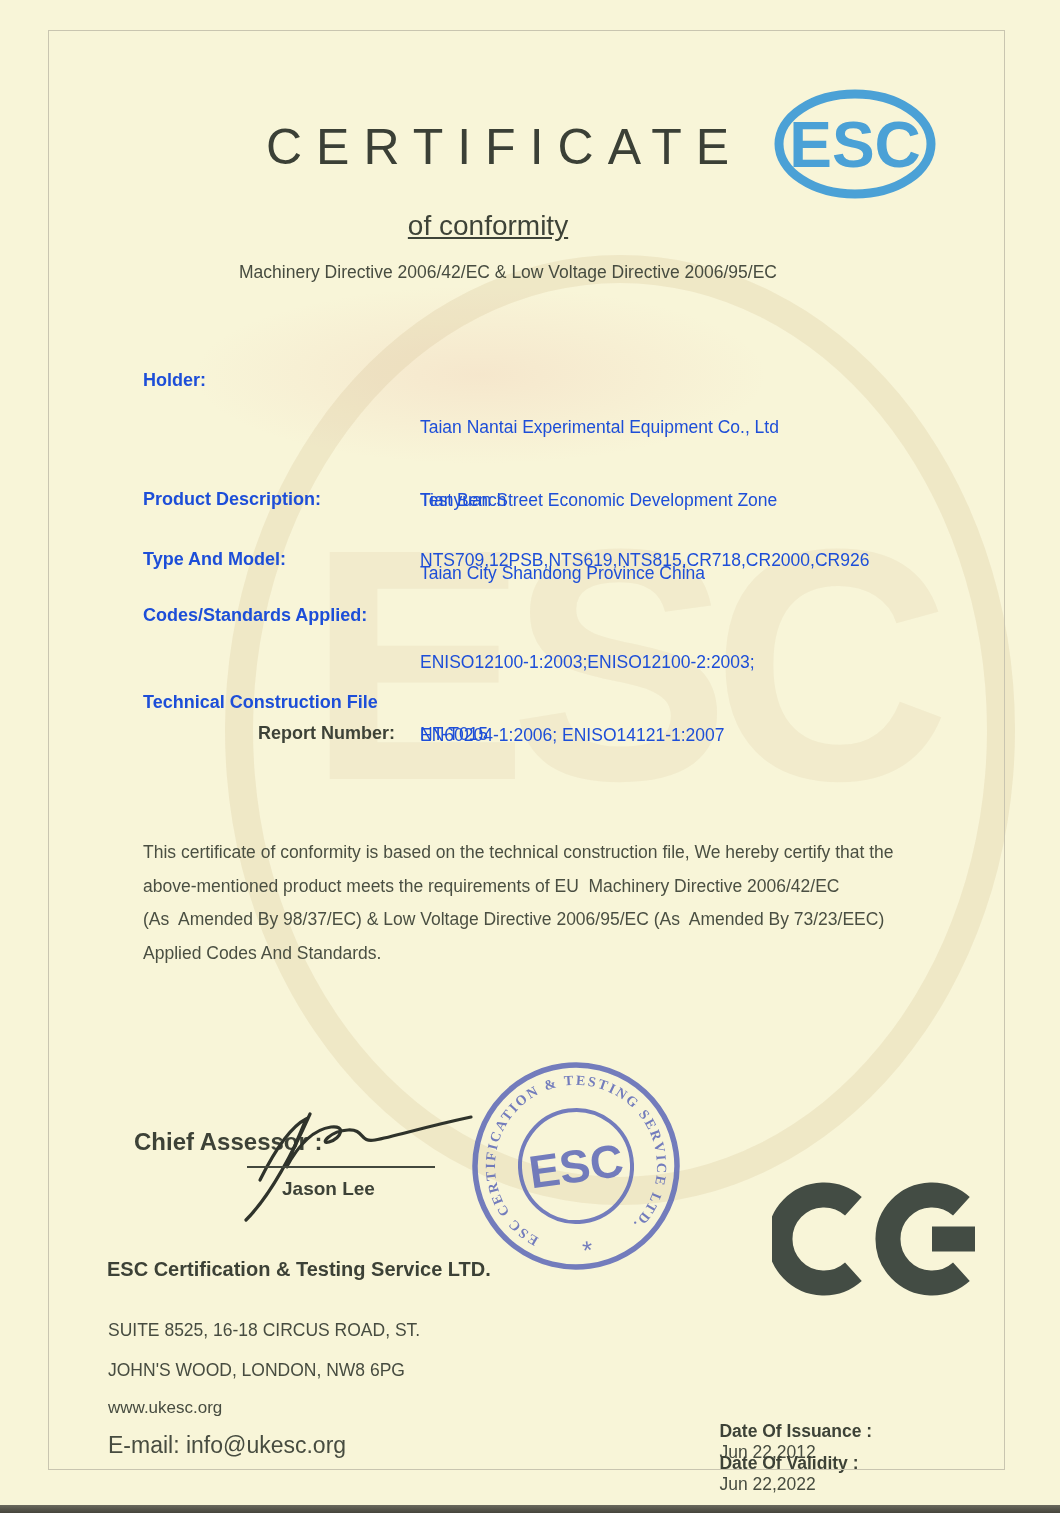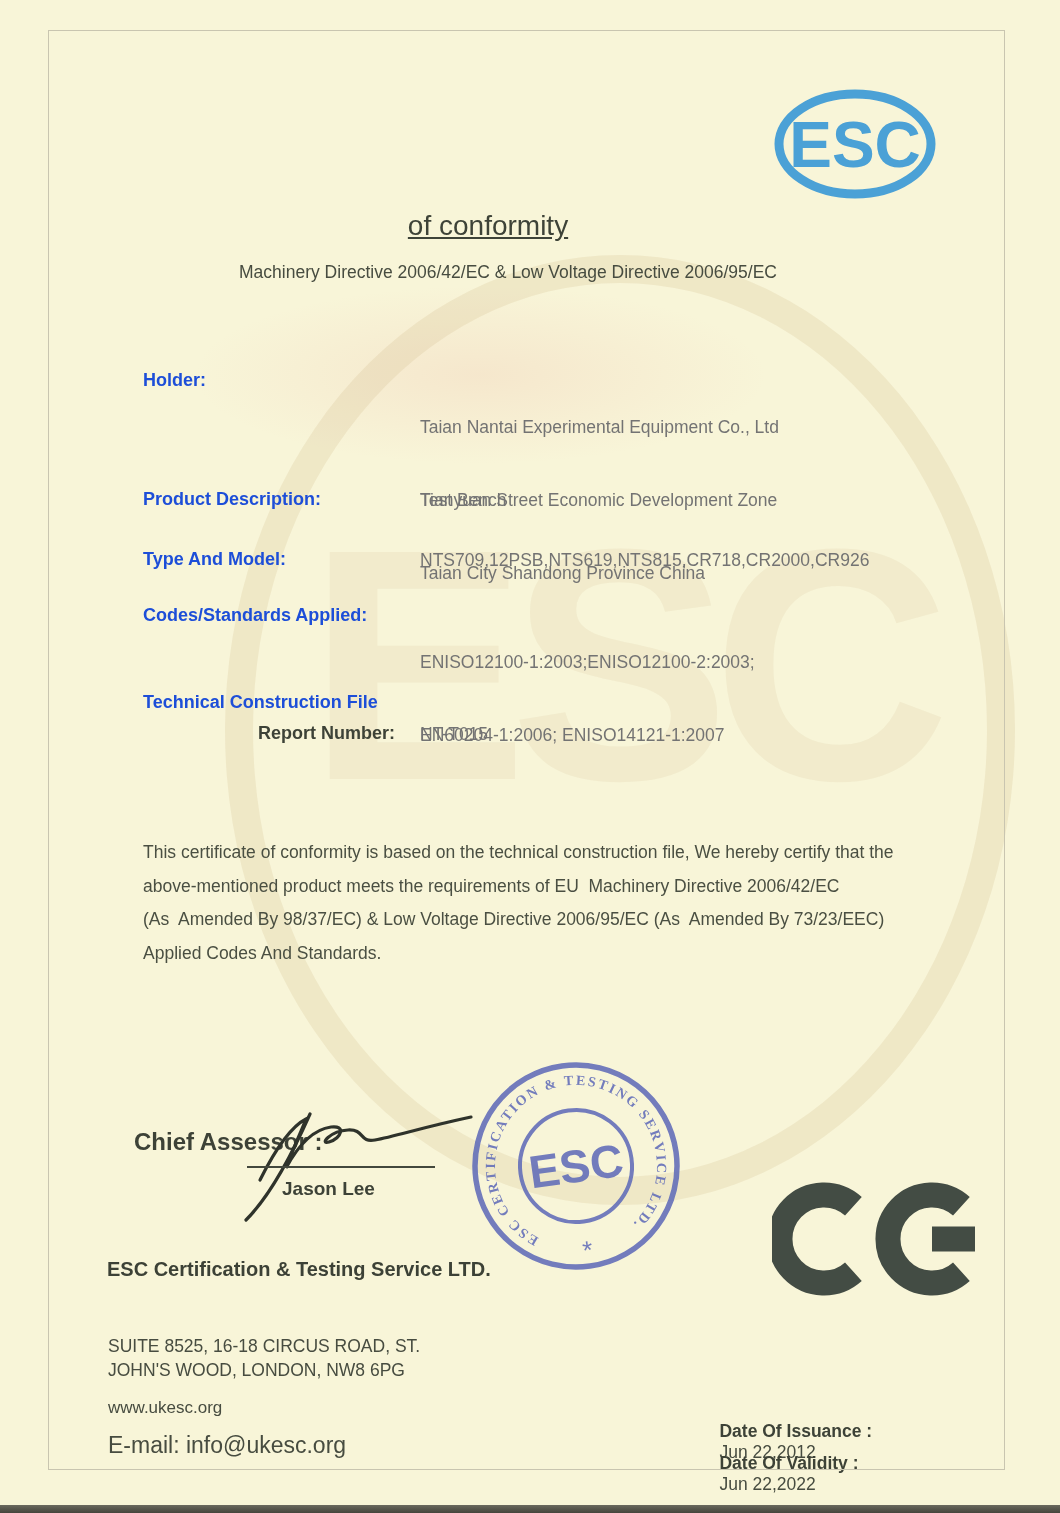--- a/index.html
+++ b/index.html
@@ -38,36 +38,36 @@
   .abs { position:absolute; z-index:1; }
   .title {
     top:118px; left:266px; font-size:50px; letter-spacing:14px;
     color:#3b4036; white-space:pre;
   }
   .subtitle { top:210px; left:0; width:976px; text-align:center; font-size:28px; color:#3e4338;text-decoration:underline; }
   .directives { top:262px; left:0; width:1016px; text-align:center; font-size:17.5px; }
   .certno    { top:316px; left:0; width:1016px; text-align:center; font-size:17.5px; }
 
   .lbl { position:absolute; left:143px; font-size:18px; font-weight:bold; color:#1d4ed8; white-space:pre; }
-  .val { position:absolute; left:420px; font-size:17.5px; color:#737373; white-space:pre; }
+  .val { position:absolute; left:420px; font-size:17.5px; color:#1d4ed8; white-space:pre; }
   .val-multi div { line-height:31px; }
 
   .tcf-line2 { position:absolute; left:143px; width:252px; text-align:right; font-size:18px; font-weight:bold; color:#3d4237; }
 
   .statement { left:143px; top:836px; font-size:17.5px; line-height:33.5px; color:#4a4f42; }
   .statement div { white-space:pre; }
 
   .assessor { left:134px; top:1128px; font-size:24px; font-weight:600; color:#3d4237; }
   .sig-svg  { left:228px; top:1098px; }
   .sig-line { left:247px; top:1166px; width:188px; height:2px; background:#43483d; }
   .signer   { left:282px; top:1178px; font-size:19px; font-weight:bold; color:#3d4237; }
 
   .company { left:107px; top:1258px; font-size:20px; font-weight:bold; color:#3c4136; }
 
-  .addr1   { left:108px; top:1320px; font-size:17.5px;margin-top:16px; }
+  .addr1   { left:108px; top:1320px; font-size:17.5px; }
   .addr2   { left:108px; top:1360px; font-size:17.5px; }
   .website { left:108px; top:1398px; font-size:17px; }
   .email   { left:108px; top:1432px; font-size:23px; }
 
   .date-row { position:absolute; left:700px; font-size:17.5px; white-space:pre; }
   .date-row .dl { font-weight:bold; color:#3d4237; }
   .issuance { top:1400px; }
   .validity { top:1432px; }
 
   .logo-svg  { left:765px; top:86px; }
@@ -79,20 +79,21 @@
 
 <div class="page">
 
   <div class="wm wm-pink"></div>
   <div class="wm wm-ring"></div>
   <div class="wm wm-text">ESC</div>
 
   <div class="frame"></div>
   <div class="bottom-band"></div>
 
+  <div class="abs title">CERTIFICATE</div>
 
   <svg class="abs logo-svg" width="180" height="118" viewBox="0 0 180 118">
     <ellipse cx="90" cy="58" rx="76" ry="50" fill="none" stroke="#4ba1d6" stroke-width="9"></ellipse>
     <text x="90" y="81" text-anchor="middle" font-family="Liberation Sans, sans-serif" font-size="64" font-weight="bold" fill="#4ba1d6">ESC</text>
   </svg>
 
   <div class="abs subtitle">of conformity</div>
   <div class="abs directives">Machinery Directive 2006/42/EC &amp; Low Voltage Directive 2006/95/EC</div>
 
   <div class="lbl" style="top:370px">Holder:</div>

